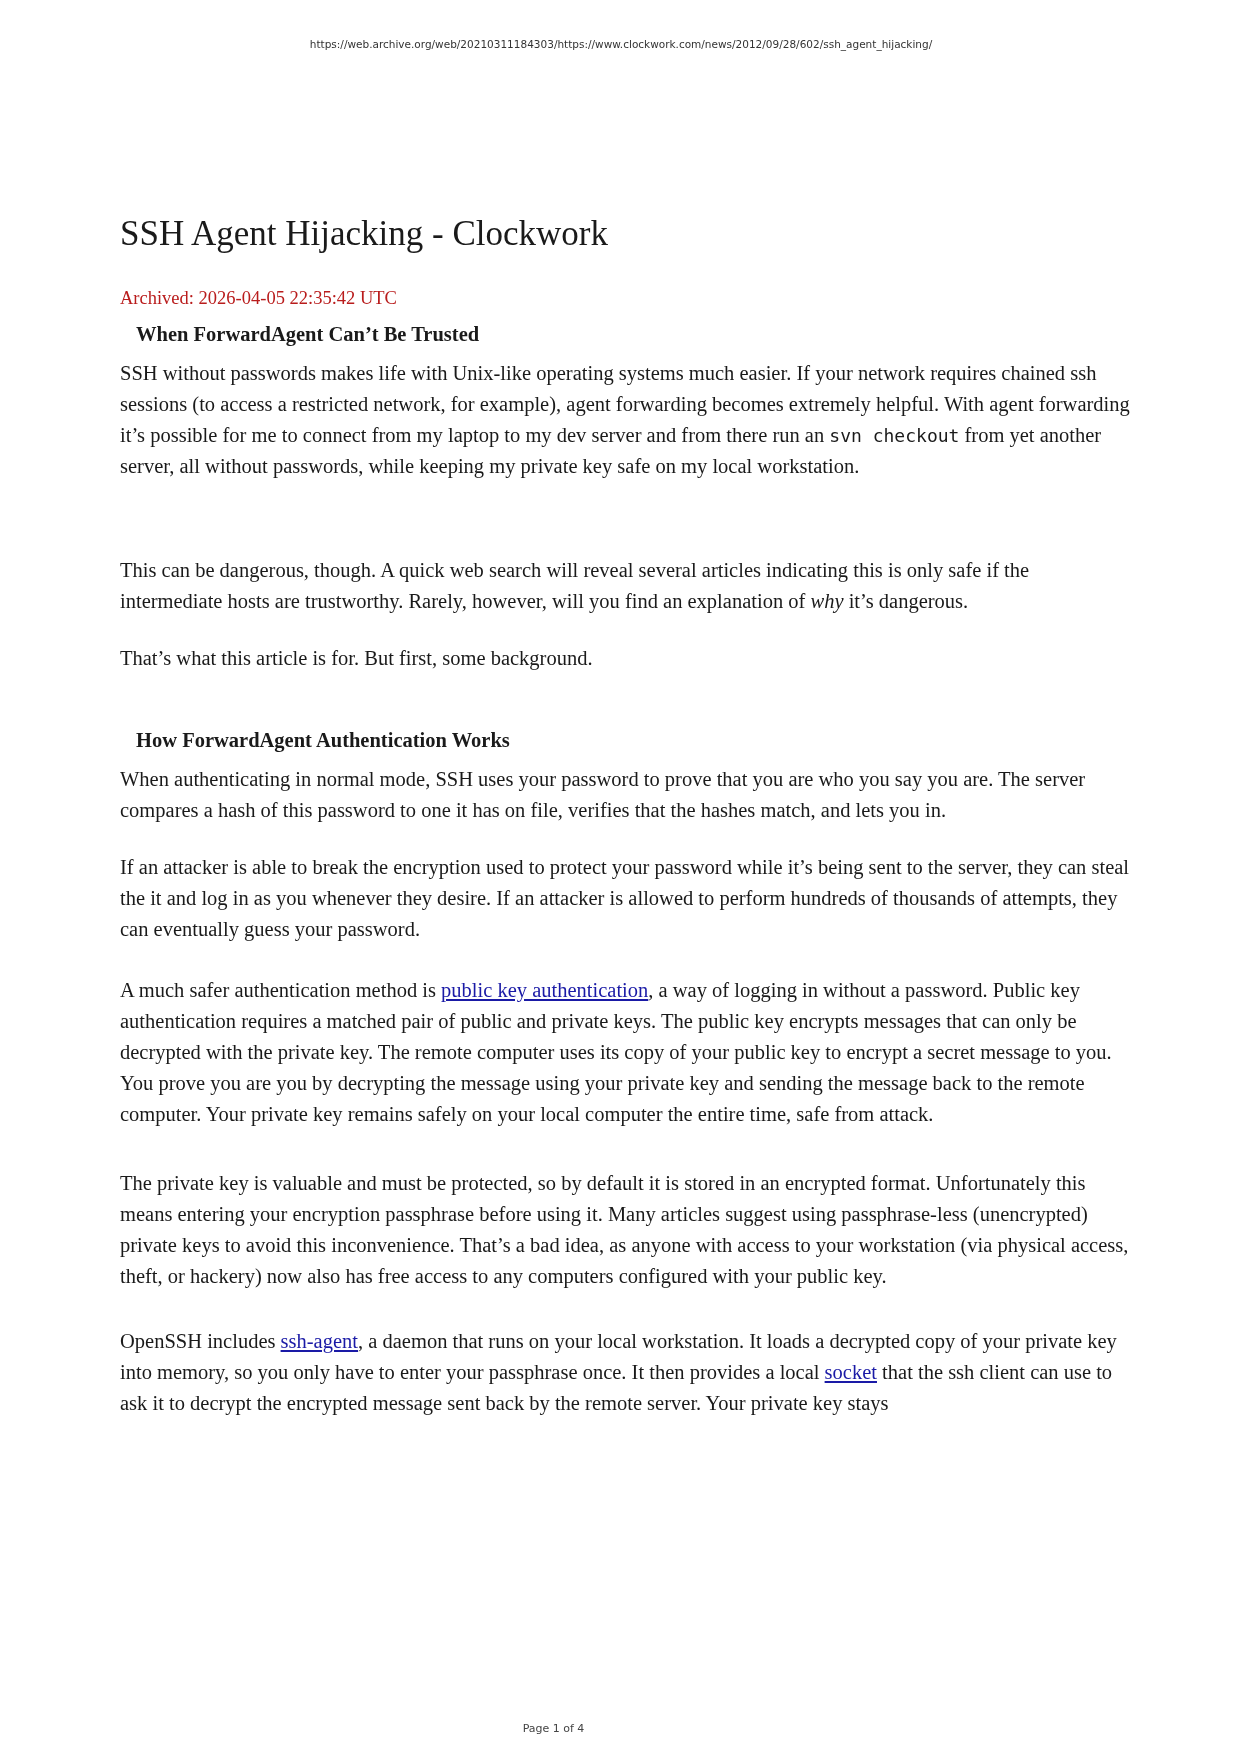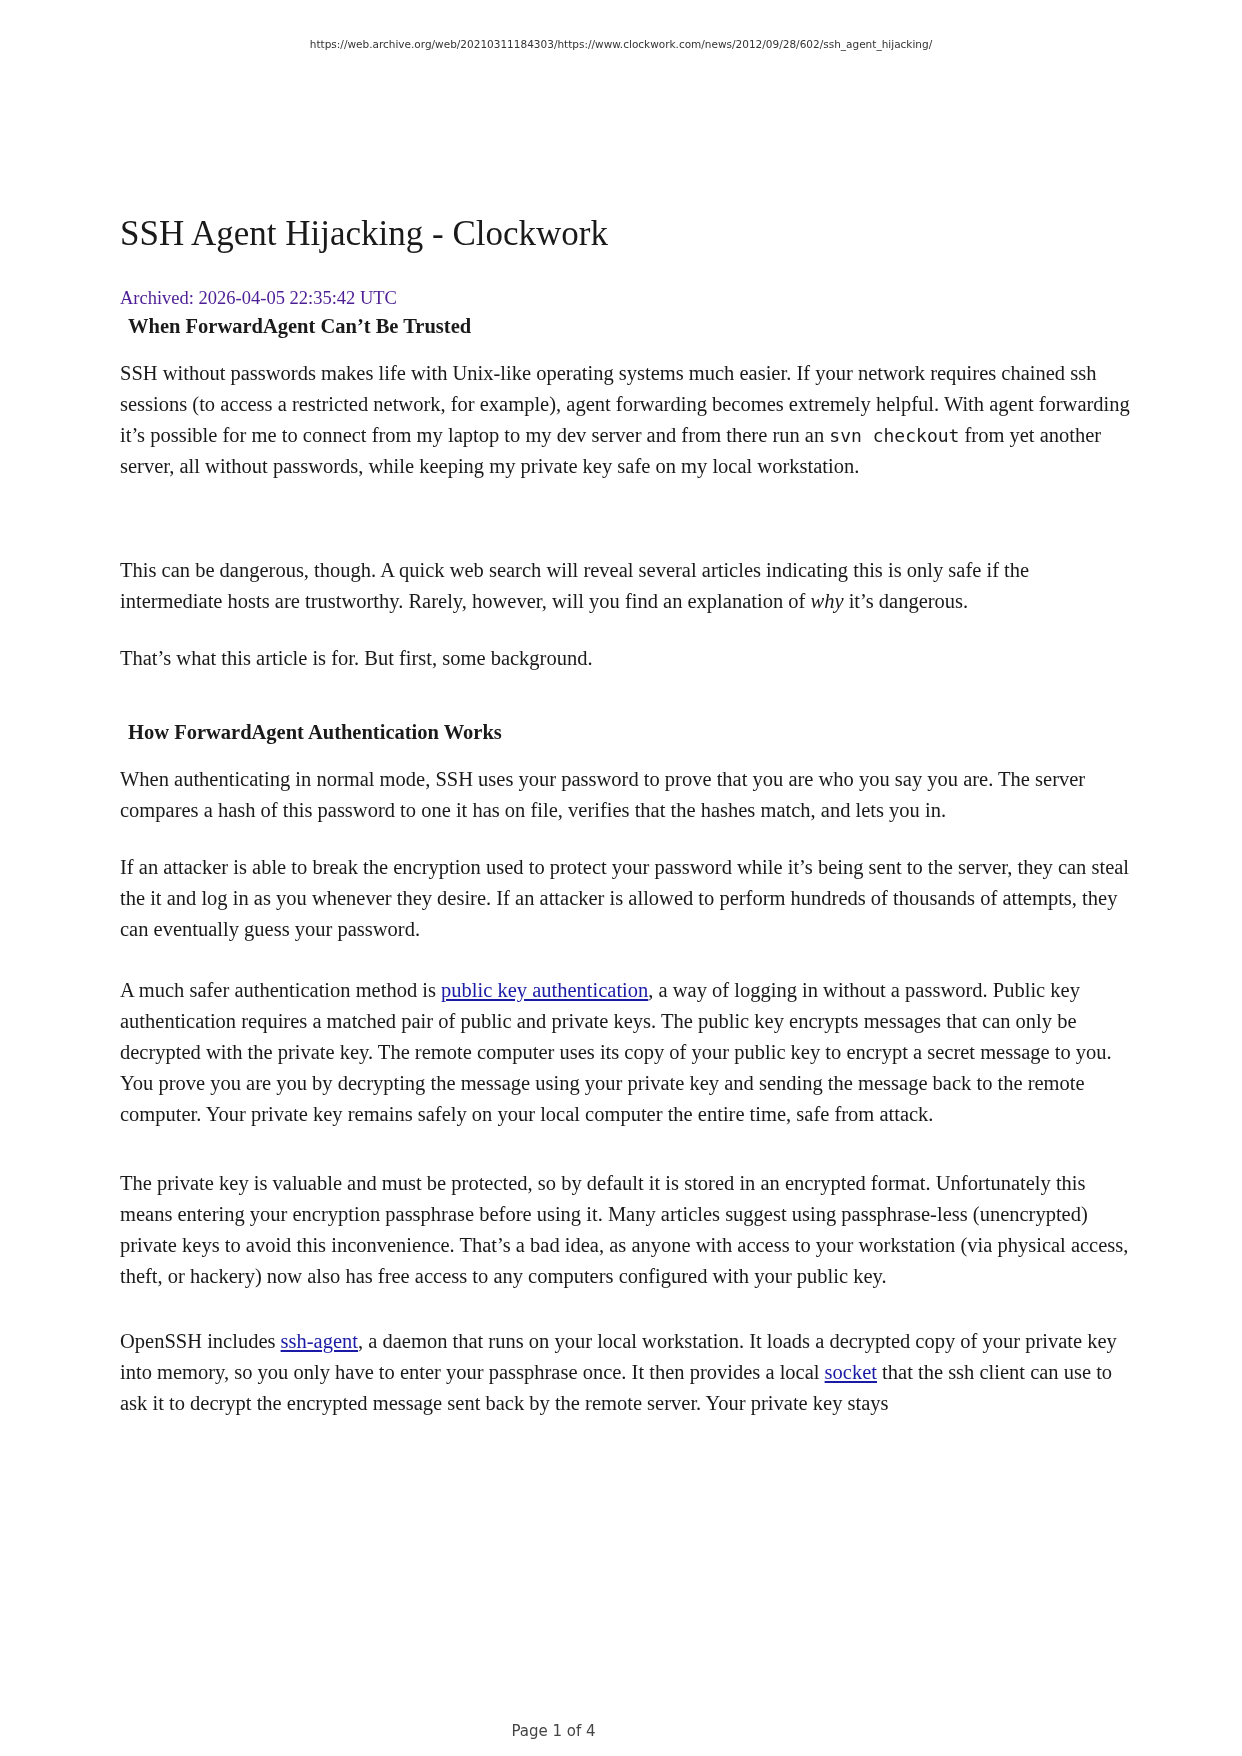--- a/index.html
+++ b/index.html
@@ -10,36 +10,36 @@
     }
     .content {
       position: absolute; top: 210px; left: 120px; width: 1010px;
       font-family: "Liberation Serif", serif; color: #1a1a1a;
     }
     .title {
       font-size: 35px; font-weight: normal; margin: 0; line-height: 54px;
       position: absolute; top: -3px; left: 0; white-space: nowrap;
     }
     .archived {
-      position: absolute; top: 78px; left: 0; font-size: 18.5px; color: #4c1d95;
+      position: absolute; top: 78px; left: 0; font-size: 18.5px; color: #b91c1c;
       white-space: nowrap;
     }
     .h2 {
-      position: absolute; left: 0; font-size: 20.5px; font-weight: bold; margin: 8px;
+      position: absolute; left: 0; font-size: 20.5px; font-weight: bold; margin: 16px;
       white-space: nowrap;
     }
     .para {
       position: absolute; left: 0; width: 1010px; font-size: 20.5px; line-height: 31px;
       margin: 0;
     }
     code { font-family: "DejaVu Sans Mono", monospace; font-size: 18px; }
     a { color: #1a0dab; text-decoration: underline; color: #1a1aa6; }
     .footer {
       position: absolute; top: 1722px; left: 0; width: 1107px; text-align: center;
-      font-family: "DejaVu Sans", sans-serif; font-size: 15px; color: #444;
+      font-family: "DejaVu Sans", sans-serif; font-size: 11px; color: #444;
     }
   </style>
 </head>
 <body>
 
 <div class="url-header">https://web.archive.org/web/20210311184303/https://www.clockwork.com/news/2012/09/28/602/ssh_agent_hijacking/</div>
 
 <div class="content">
   <h1 class="title">SSH Agent Hijacking - Clockwork</h1>
   <div class="archived">Archived: 2026-04-05 22:35:42 UTC</div>

